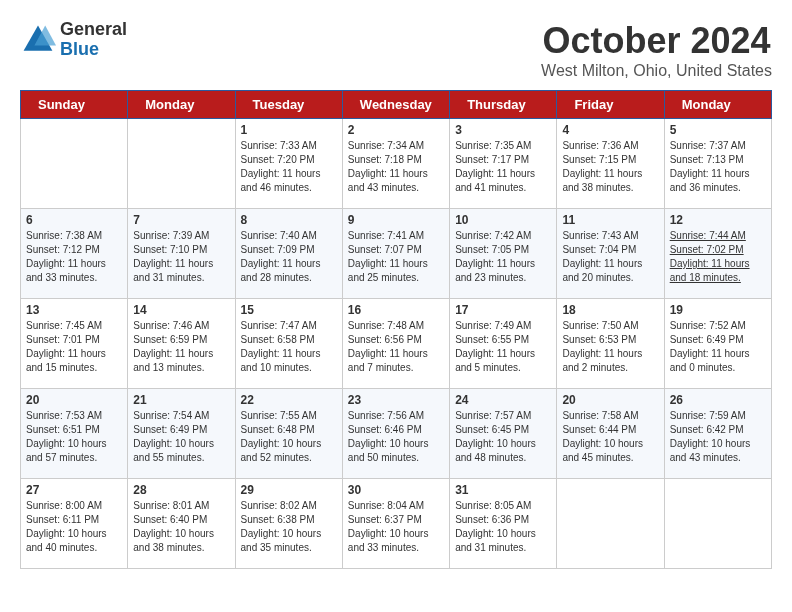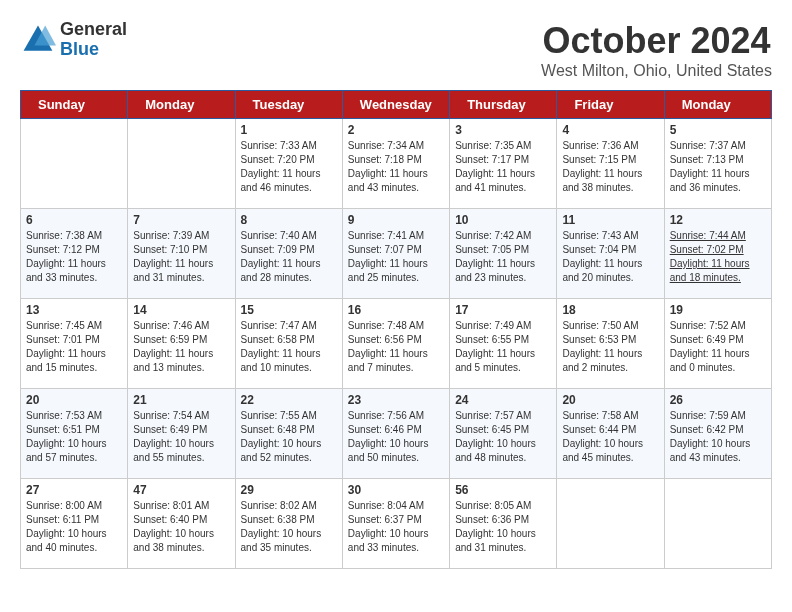--- a/index.html
+++ b/index.html
@@ -318,42 +318,42 @@
       </tr>
       <tr>
         <td>
           <span class="day-num">27</span>
           <div class="day-info" style="white-space: pre-line;">Sunrise: 8:00 AM
 Sunset: 6:11 PM
 Daylight: 10 hours
 and 40 minutes.</div>
         </td>
         <td>
-          <span class="day-num">47</span>
+          <span class="day-num">28</span>
           <div class="day-info" style="white-space: pre-line;">Sunrise: 8:01 AM
 Sunset: 6:40 PM
 Daylight: 10 hours
 and 38 minutes.</div>
         </td>
         <td>
           <span class="day-num">29</span>
           <div class="day-info" style="white-space: pre-line;">Sunrise: 8:02 AM
 Sunset: 6:38 PM
 Daylight: 10 hours
 and 35 minutes.</div>
         </td>
         <td>
           <span class="day-num">30</span>
           <div class="day-info" style="white-space: pre-line;">Sunrise: 8:04 AM
 Sunset: 6:37 PM
 Daylight: 10 hours
 and 33 minutes.</div>
         </td>
         <td>
-          <span class="day-num">56</span>
+          <span class="day-num">31</span>
           <div class="day-info" style="white-space: pre-line;">Sunrise: 8:05 AM
 Sunset: 6:36 PM
 Daylight: 10 hours
 and 31 minutes.</div>
         </td>
         <td class="empty-cell"></td>
         <td class="empty-cell"></td>
       </tr>
     </tbody>
 </table>

